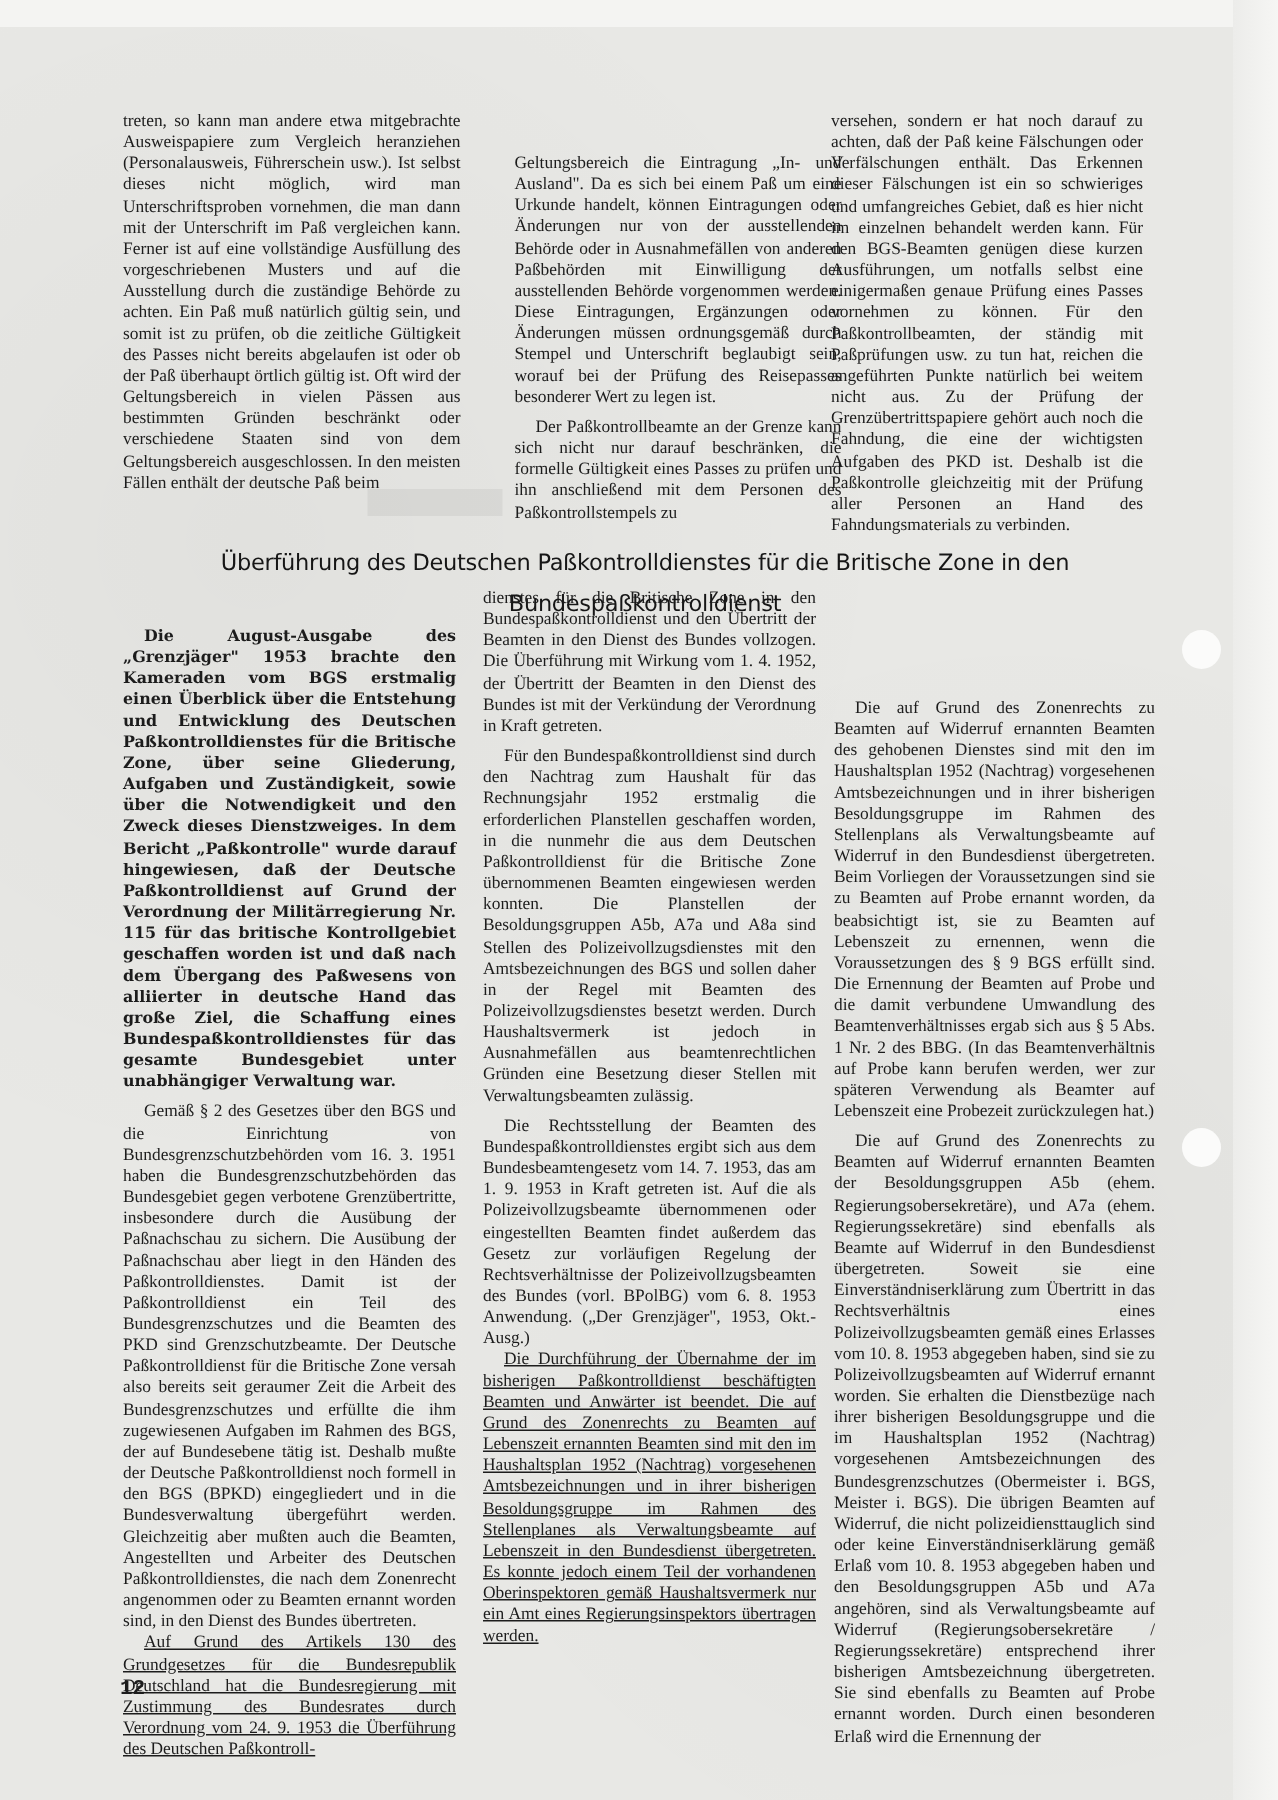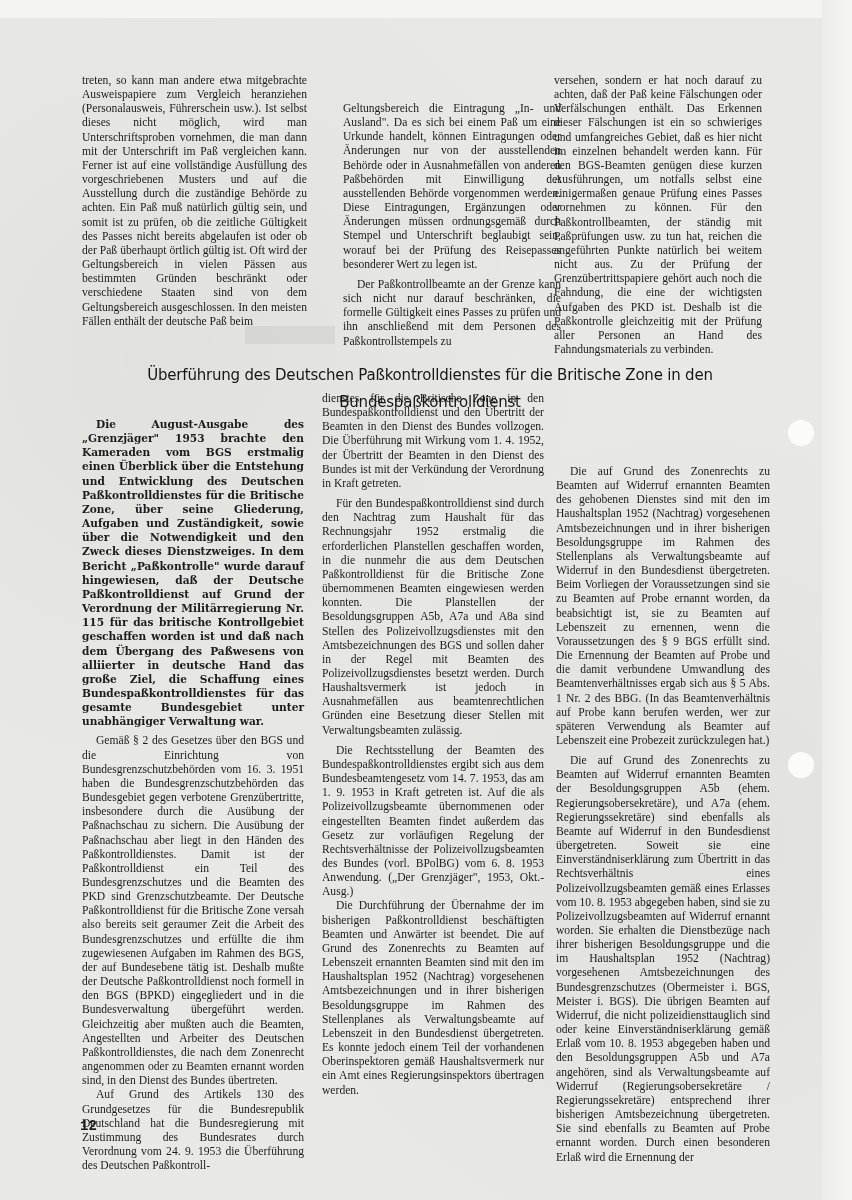--- a/index.html
+++ b/index.html
@@ -20,21 +20,21 @@
   .edge-top { position:absolute; left:0; top:0; width:852px; height:18px; background:#f4f4f2; }
   .edge-right { position:absolute; right:0; top:0; width:30px; height:1200px; background:linear-gradient(to right, #ececea, #f6f6f4); }
   .hole { position:absolute; width:26px; height:26px; border-radius:50%; background:#fbfbfa; right:38px; }
   .col {
     position: absolute;
     font-size: 11.6px; line-height: 14.15px;
     text-align: justify; hyphens: manual;
   }
   .col p { margin: 0; text-indent: 14px; }
   .col p + p { margin-top: 6px; }
-  .col p.nogap { margin-top: 0; }
+  .col p.nogap { margin-top: 0; text-decoration: underline; }
   .col p.noindent { text-indent: 0; }
   .bold { font-weight: bold; font-family: "DejaVu Serif", serif; font-size: 10.6px; }
   .title {
     position: absolute; left: 100px; top: 352px; width: 660px;
     font-family: "DejaVu Sans", sans-serif; font-weight: normal;
     font-size: 15px; line-height: 27px; text-align: center;
     color: #161616; letter-spacing: -0.2px;
   }
   .pagenum {
     position: absolute; left: 80px; top: 1118px;

